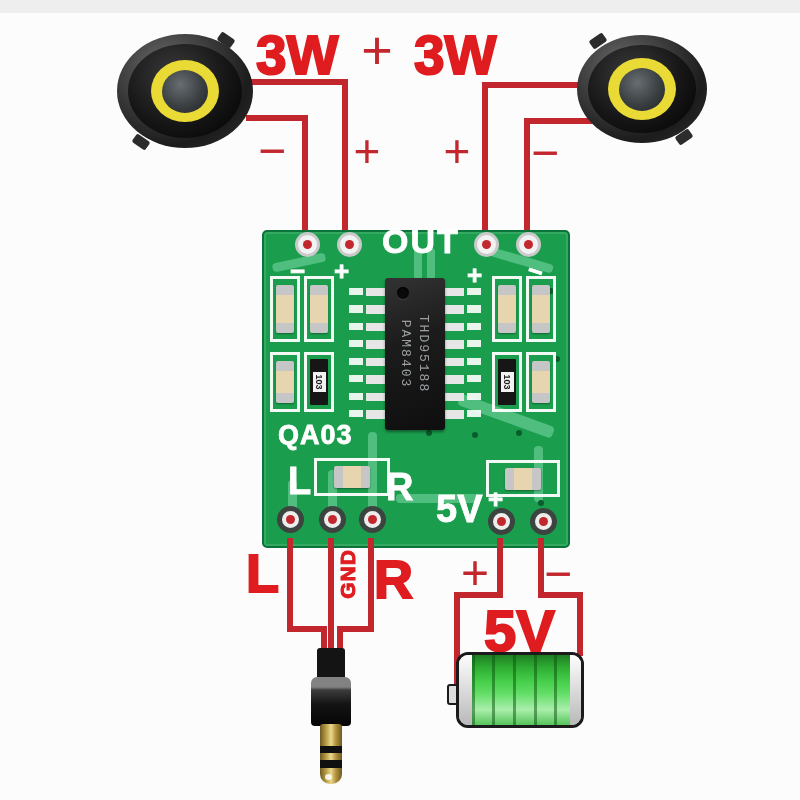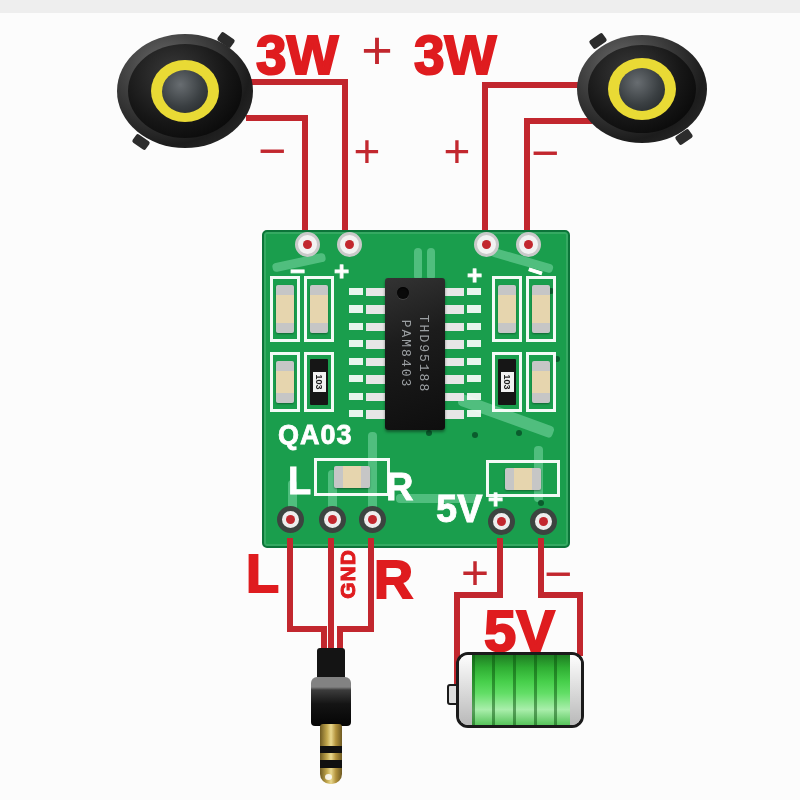--- a/index.html
+++ b/index.html
@@ -121,20 +121,21 @@
     <div class="trace" style="left:64px;top:238px;width:9px;height:50px"></div>
     <div class="trace" style="left:104px;top:200px;width:9px;height:88px"></div>
     <div class="trace" style="left:132px;top:262px;width:84px;height:9px"></div>
     <div class="via" style="left:284px;top:56px"></div>
     <div class="via" style="left:290px;top:124px"></div>
     <div class="via" style="left:162px;top:198px"></div>
     <div class="via" style="left:208px;top:200px"></div>
     <div class="via" style="left:252px;top:198px"></div>
     <div class="via" style="left:274px;top:268px"></div>
 
+    <span class="silk" style="left:118px;top:-8px;font-size:34px;letter-spacing:2px">OUT</span>
 
     <div class="hole-top" style="left:31px;top:0px">
         <div class="stub"></div>
       </div>
     <div class="hole-top" style="left:73px;top:0px">
         <div class="stub"></div>
       </div>
     <div class="hole-top" style="left:210px;top:0px">
         <div class="stub"></div>
       </div>

